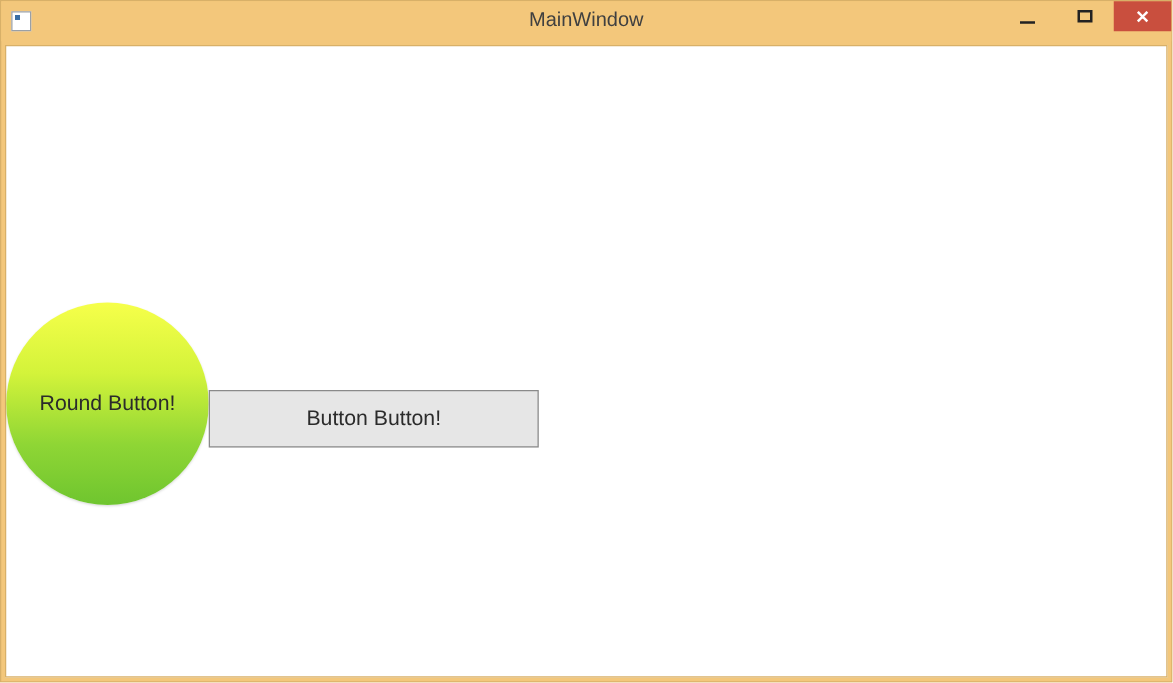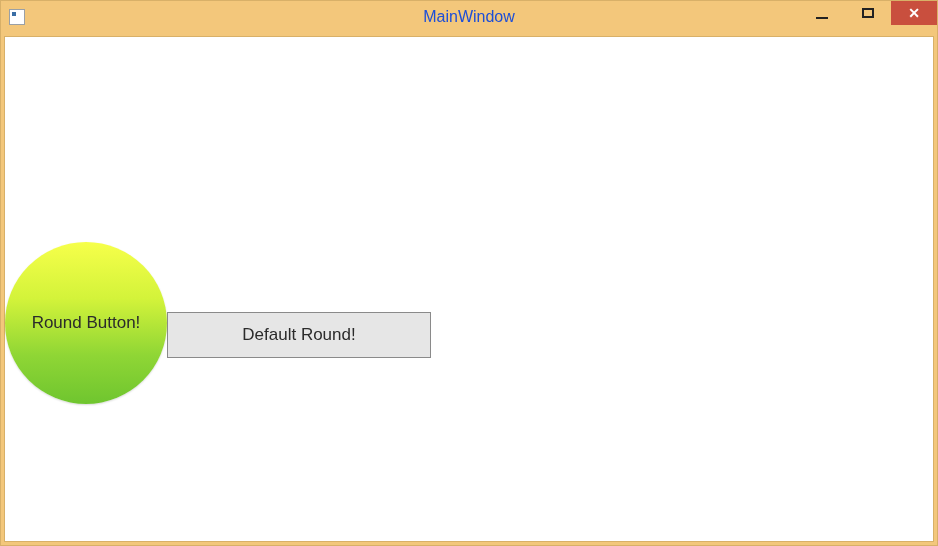--- a/index.html
+++ b/index.html
@@ -44,21 +44,21 @@
       top: 2px;
       width: 4px;
       height: 4px;
       background: #3a6ea5;
     }
     .titlebar-title {
       position: absolute;
       left: 50%;
       transform: translateX(-50%);
       font-size: 16px;
-      color: #1d4ed8;
+      color: #404040;
     }
     .window-controls {
       margin-left: auto;
       display: flex;
       height: 100%;
     }
     .win-btn {
       width: 46px;
       height: 24px;
       display: flex;
@@ -147,16 +147,16 @@
       <div class="win-btn close">
         <span class="close-x">✕</span>
       </div>
     </div>
   </div>
   <div class="client-area">
     <div class="round-button">
       <span>Round Button!</span>
     </div>
     <div class="default-button">
-      <span>Default Round!</span>
+      <span>Button Button!</span>
     </div>
   </div>
 </div>
 
 </body></html>

